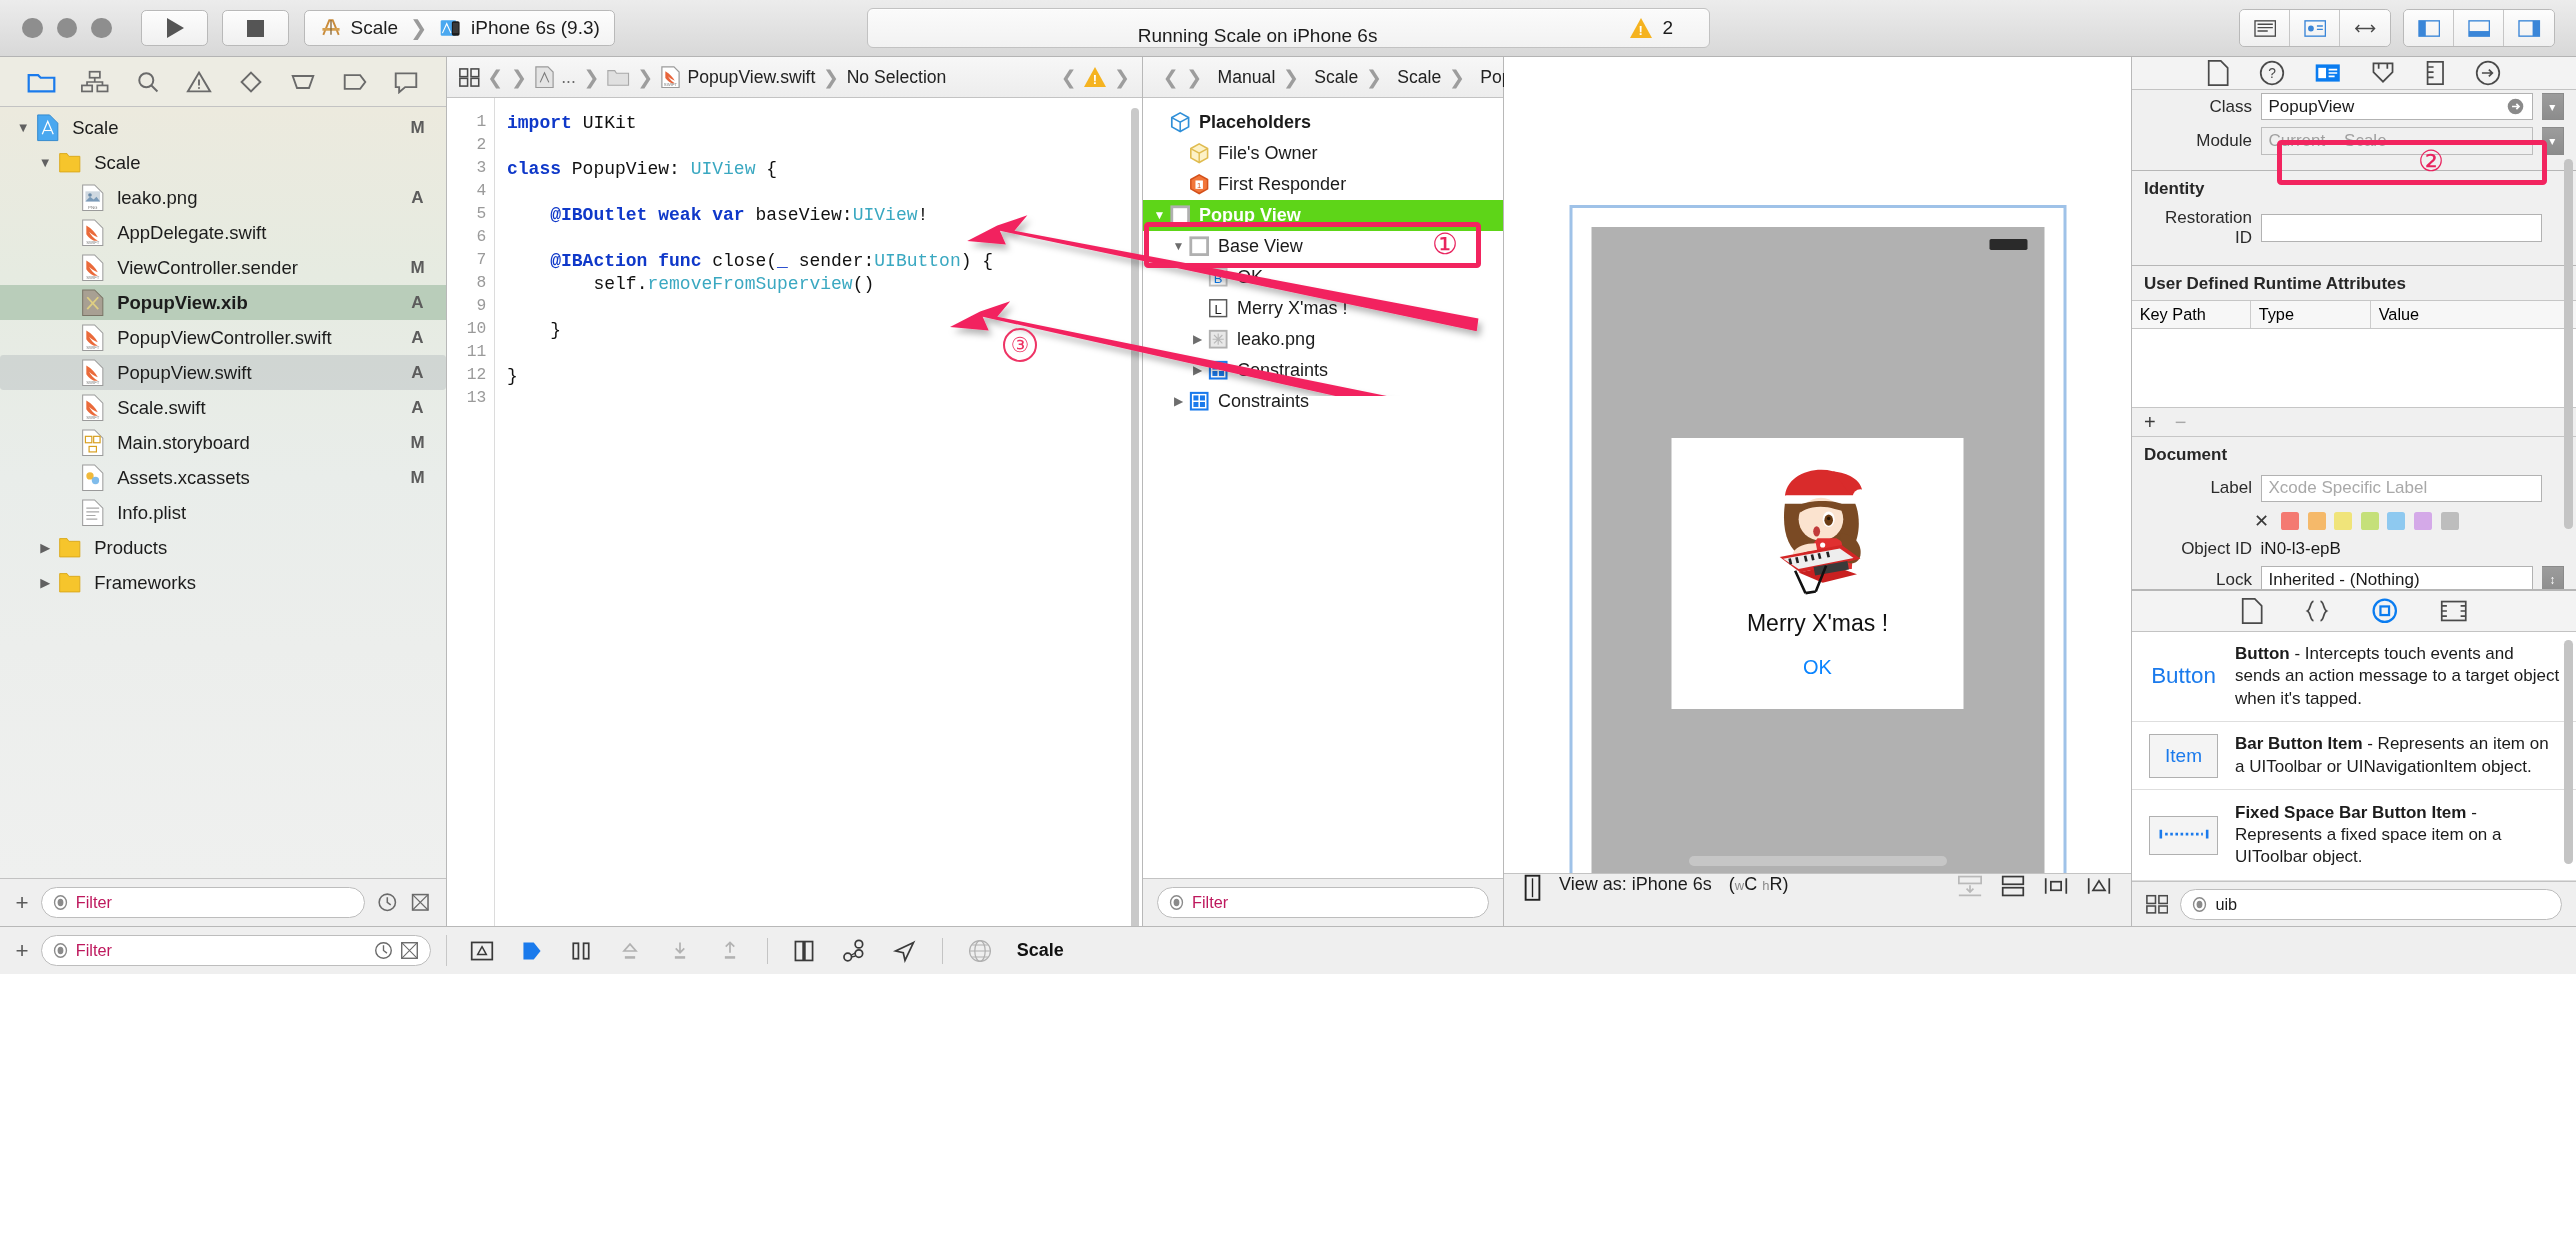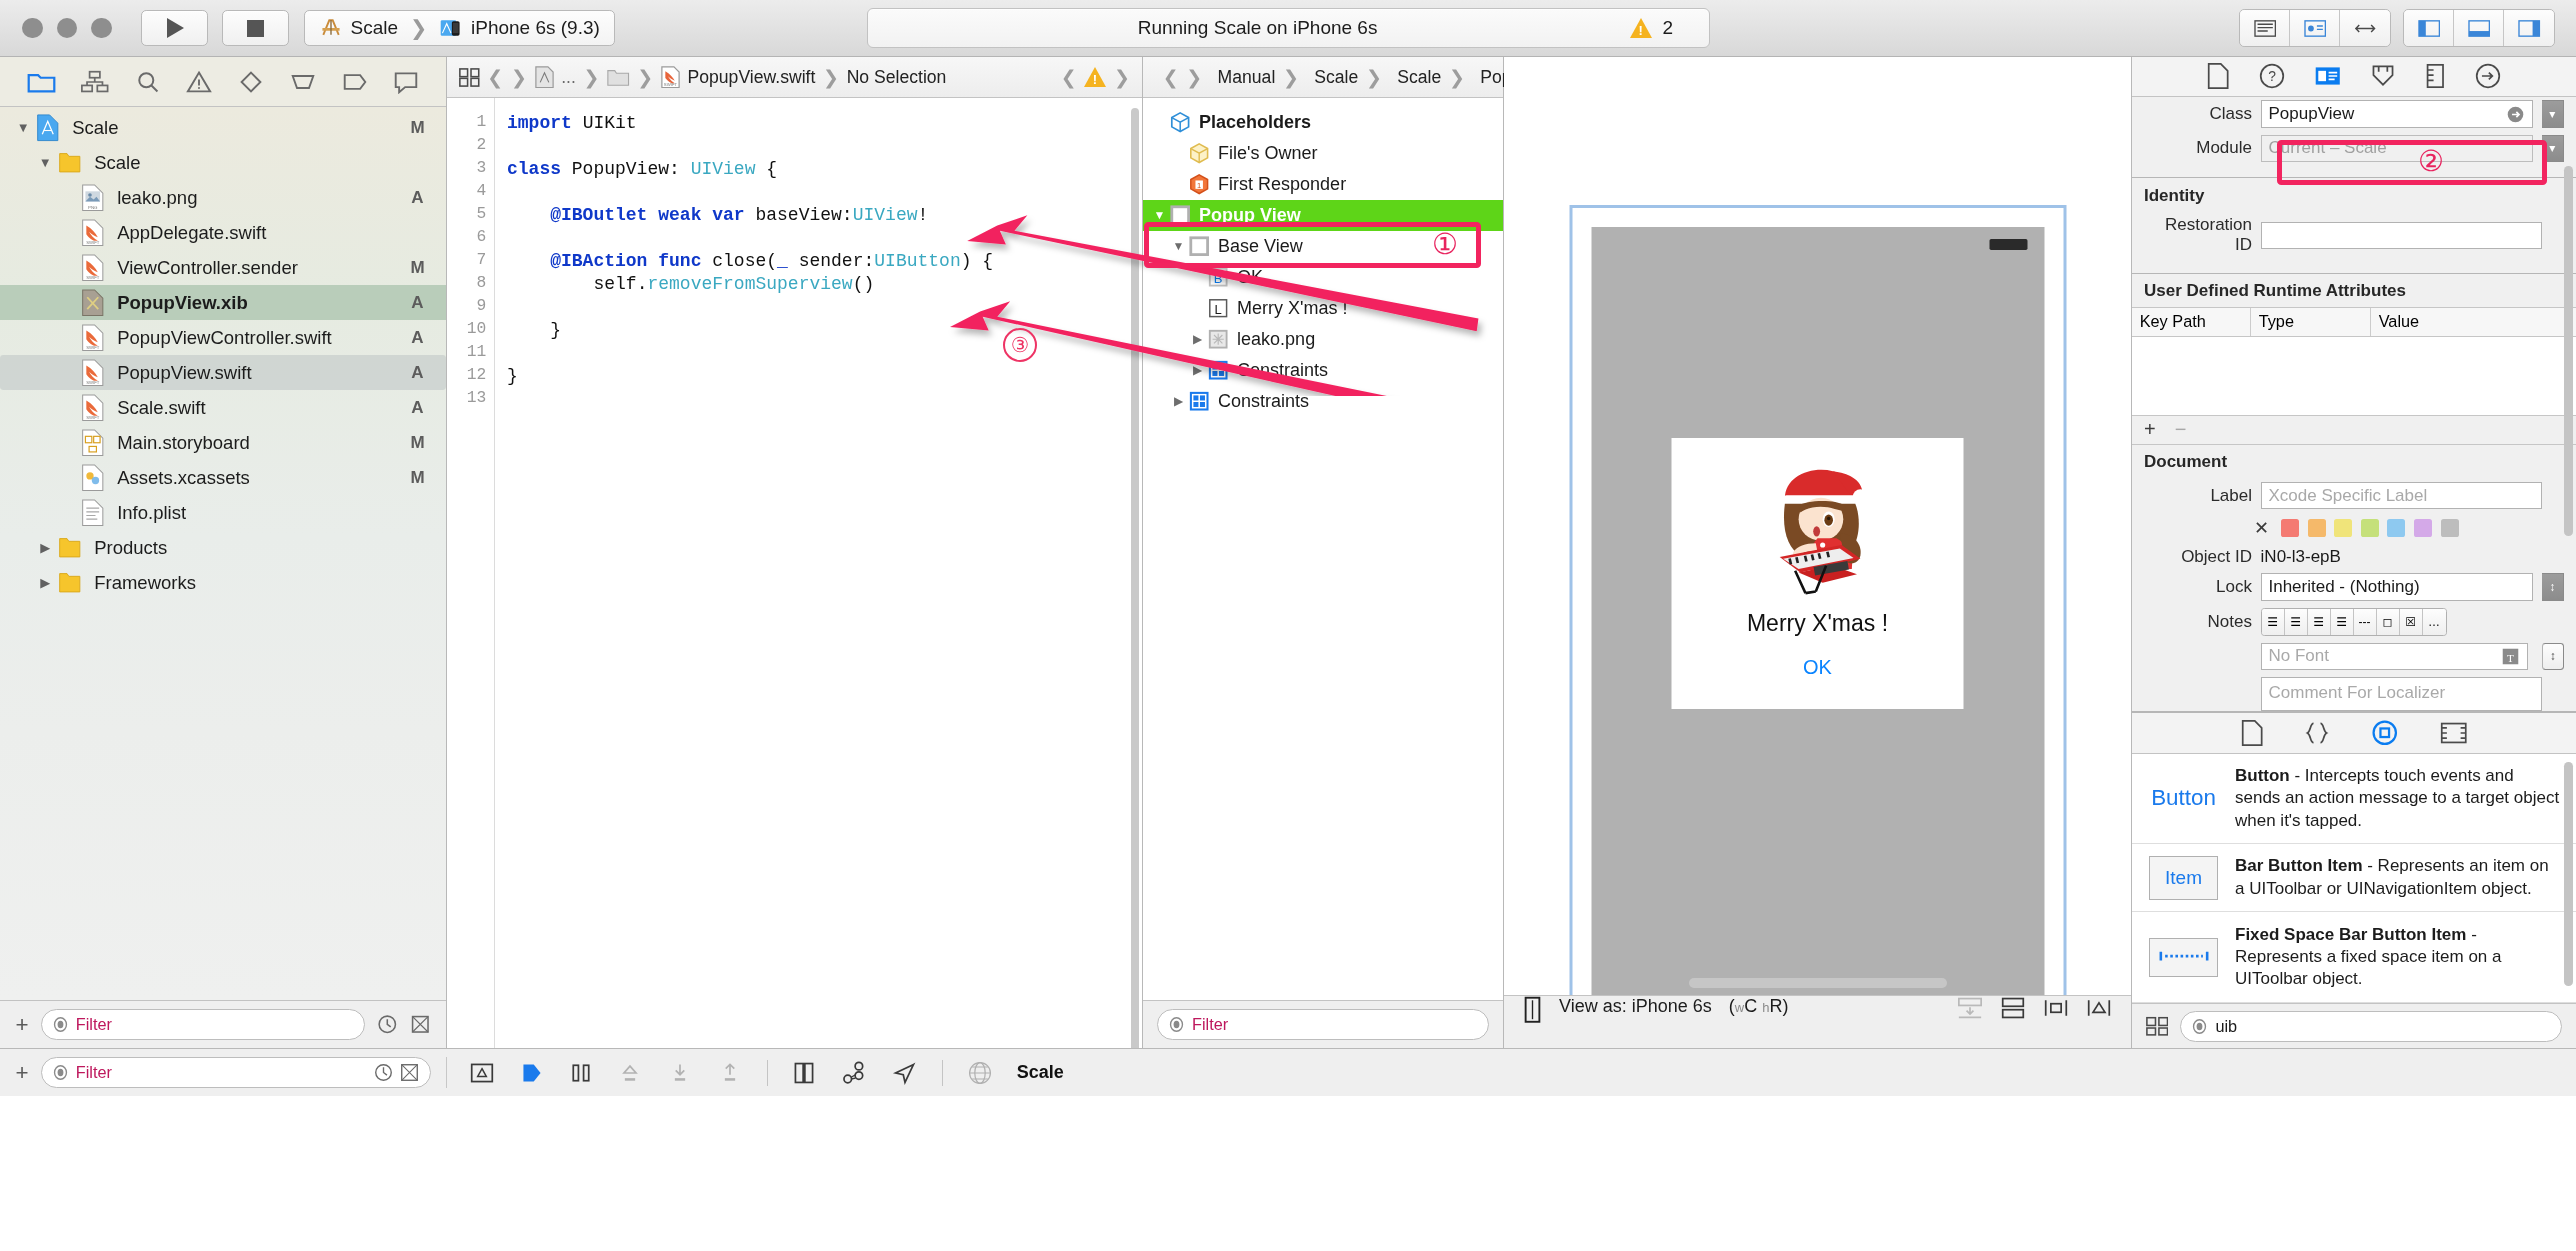--- a/index.html
+++ b/index.html
@@ -2,21 +2,21 @@
 <html style="font-size:13.8px"><head>
 <meta charset="utf-8">
 <style>
   * { box-sizing: border-box; margin: 0; padding: 0; }
   html, body {
     width: 2576px; height: 1252px;
     font-family: "Liberation Sans", sans-serif;
     background: #fff; overflow: hidden;
     -webkit-font-smoothing: antialiased;
   }
-  #app { position: relative; width: 2576px; height: 1096px; display: flex; flex-direction: column; }
+  #app { position: relative; width: 2576px; height: 974px; display: flex; flex-direction: column; }
 
   
   .titlebar {
     height: 57px; flex: 0 0 57px;
     background: linear-gradient(to bottom, #ececec 0%, #d8d8d8 100%);
     border-bottom: 0.9px solid #b4b4b4;
     display: flex; align-items: center; position: relative;
   }
   .traffic { display: flex; gap: 13.8px; margin-left: 22.4px; }
   .traffic i { width: 20.6px; height: 20.6px; border-radius: 50%; background: #8e8e8e; display: block; }
@@ -34,21 +34,21 @@
     margin-left: 15.5px; height: 36px; padding: 0 13.8px;
     background: linear-gradient(to bottom,#fdfdfd,#f3f3f3);
     border: 0.9px solid #b9b9b9; border-radius: 5.2px;
     display: flex; align-items: center; gap: 7.7px; font-size: 19px; color: #1d1d1d;
   }
   .chev-sep { color: #9a9a9a; font-size: 20.6px; margin: 0 4.3px; }
   .status-field {
     position: absolute; left: 867px; width: 843px; height: 40px;
     background: linear-gradient(to bottom,#fbfbfb,#f2f2f2);
     border: 0.9px solid #c2c2c2; border-radius: 6px;
-    display: flex; align-items: center; padding: 16px 17px;
+    display: flex; padding: 16px 17px;
     font-size: 19px; color: #1c1c1c;
     box-shadow: 0 0.9px 0 rgba(255,255,255,.8) inset;
   }
   .status-center { flex: 1; text-align: center; }
   .warn-tri {
     width: 0; height: 0; border-left: 11.2px solid transparent; border-right: 11.2px solid transparent;
     border-bottom: 20px solid #f5b320; position: relative;
   }
   .warn-tri::after { content:"!"; position:absolute; left:-2.6px; top:5.2px; font-size:13px; font-weight:bold; color:#fff; }
   .tb-right { position: absolute; right: 20.6px; display: flex; gap: 12px; align-items: center; }

